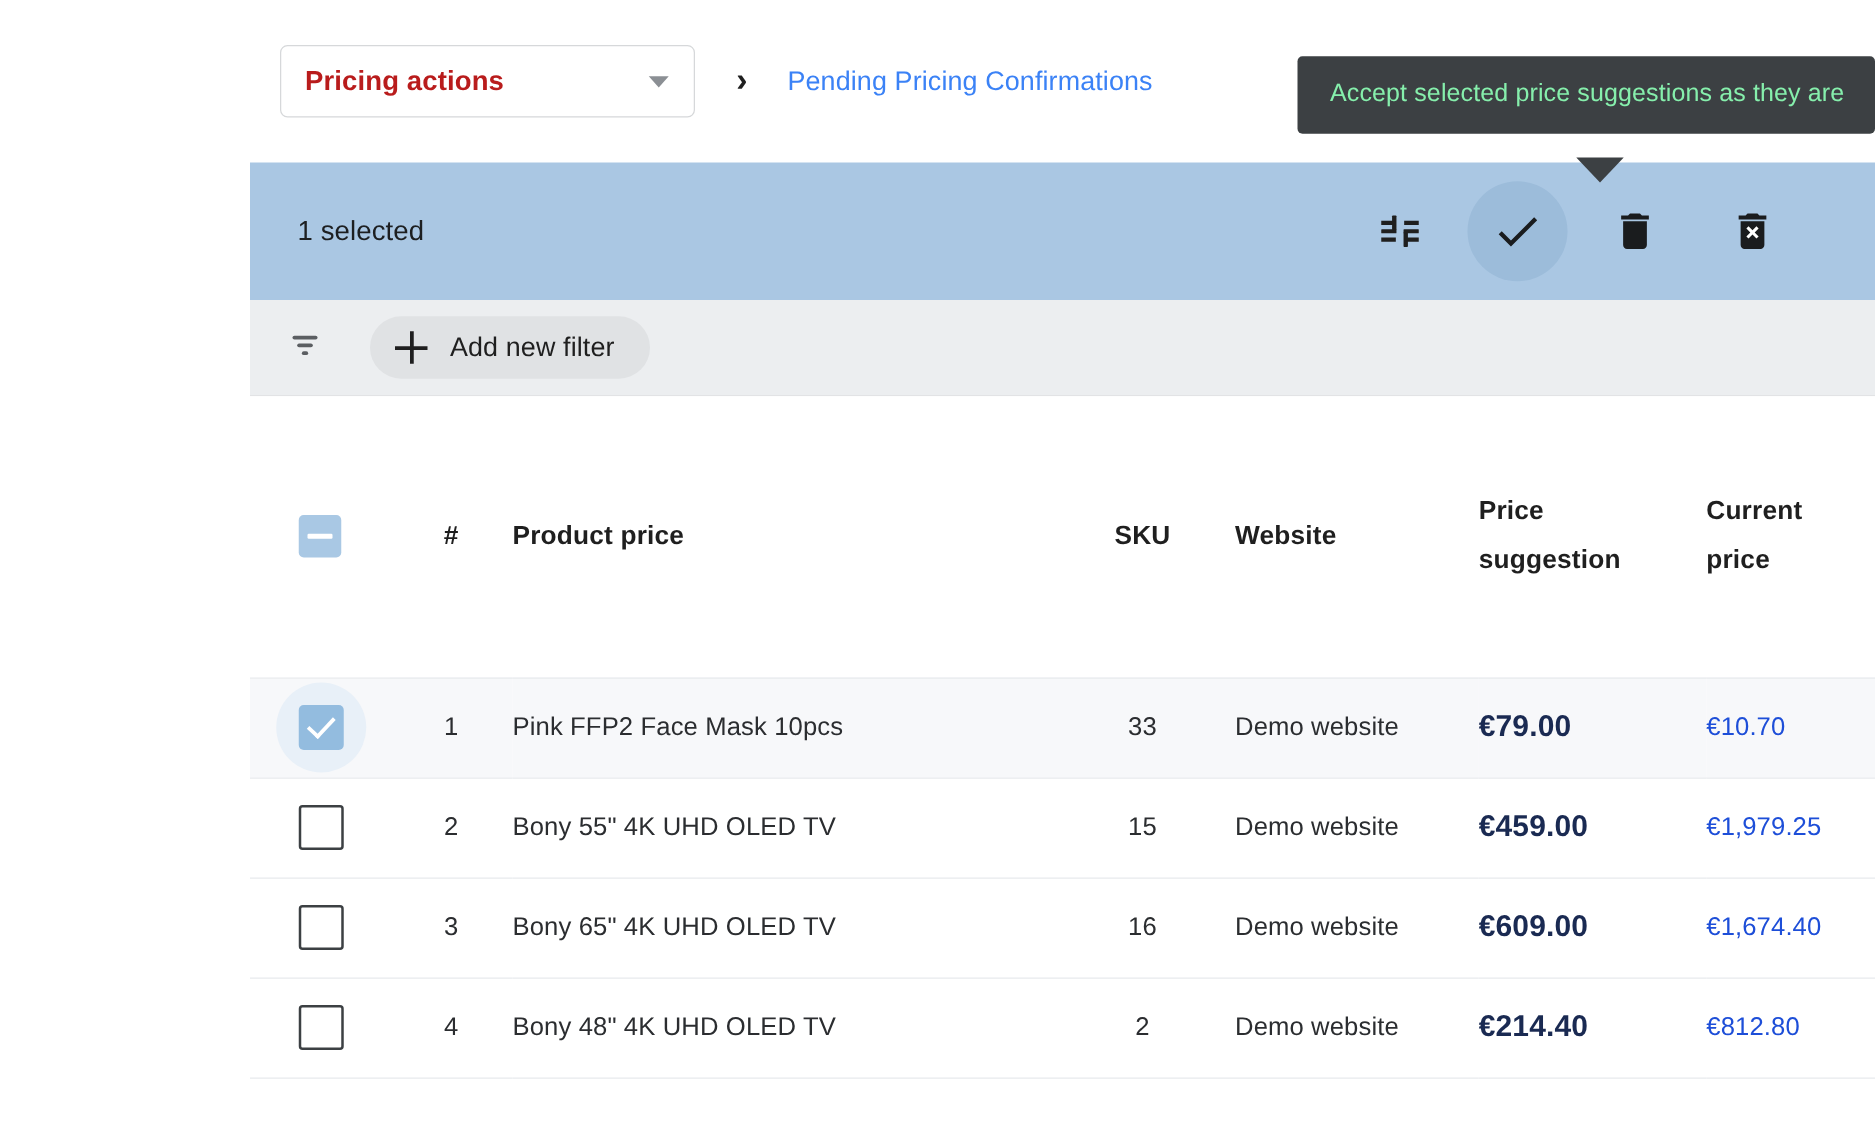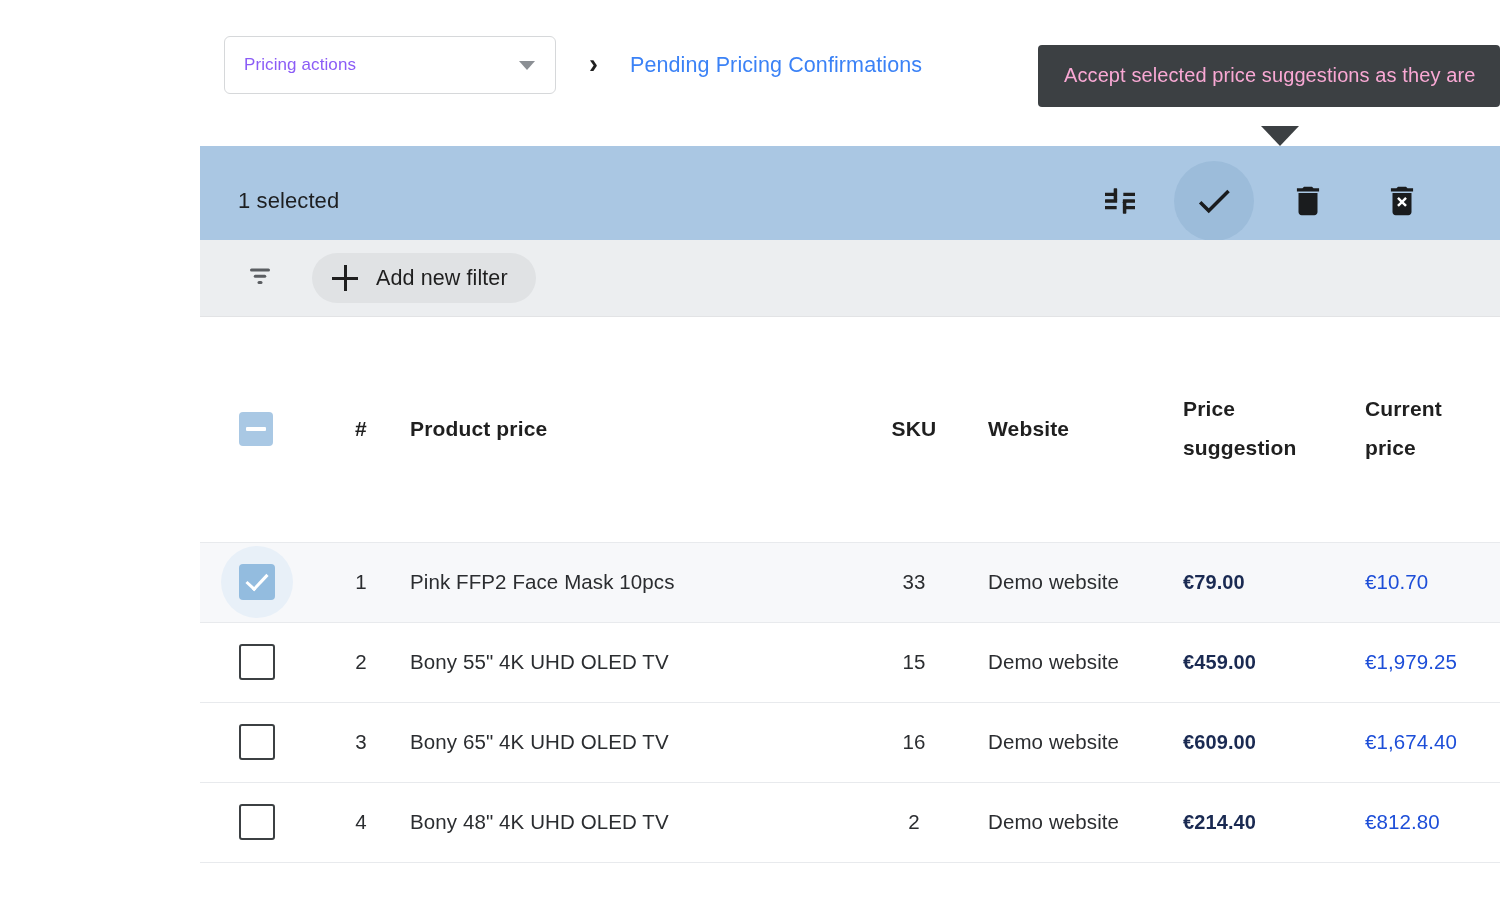--- a/index.html
+++ b/index.html
@@ -53,23 +53,24 @@
     border-radius: 6px;
     background: #ffffff;
     display: flex;
     align-items: center;
     justify-content: space-between;
     padding: 0 20px 0 19px;
     box-sizing: border-box;
     cursor: pointer;
   }
   .select-label {
-    font-size: 17px;
-    color: #8b5cf6;
-    letter-spacing: .1px;
+    font-size: 22px;
+    color: #b91c1c;
+    letter-spacing: .1px;
+    font-weight: bold;
   }
   .tri-down {
     width: 0; height: 0;
     border-left: 8px solid transparent;
     border-right: 8px solid transparent;
     border-top: 9px solid #8b8f94;
   }
 
   .crumb-chevron {
     margin-left: 33px;
@@ -86,21 +87,21 @@
     letter-spacing: .1px;
   }
 
   
   .tooltip {
     position: absolute;
     left: 1038px;
     top: 45px;
     width: 462px;
     background: #3c4043;
-    color: #f9a8d4;
+    color: #86efac;
     border-radius: 4px;
     padding: 16px 20px 18px 26px;
     box-sizing: border-box;
     font-size: 20px;
     line-height: 1.42;
     z-index: 40;
     letter-spacing: .1px;
   }
   .tooltip-arrow {
     position: absolute;
@@ -119,21 +120,20 @@
     left: 200px;
     top: 130px;
     right: 0;
     height: 110px;
     background: #aac7e3;
     display: flex;
     align-items: center;
     box-sizing: border-box;
     padding-left: 38px;
     padding-right: 58px;
-    margin-top: 16px;
   }
   .selected-count {
     font-size: 22px;
     color: #1d1f21;
     letter-spacing: .1px;
   }
   .action-icons {
     margin-left: auto;
     display: flex;
     align-items: center;
@@ -159,21 +159,21 @@
   
   .filterbar {
     position: absolute;
     left: 200px;
     top: 240px;
     right: 0;
     height: 77px;
     background: #eceef0;
     display: flex;
     align-items: center;
-    padding-left: 36px;
+    padding-left: 20px;
     box-sizing: border-box;
     border-bottom: 1px solid #e2e3e5;
   }
   .filter-icon-wrap {
     width: 48px; height: 48px;
     display: flex; align-items: center; justify-content: center;
     cursor: pointer;
   }
   .chip {
     margin-left: 28px;
@@ -256,21 +256,21 @@
   tbody td {
     font-size: 20.5px;
     color: #2b2d30;
     letter-spacing: .1px;
   }
   td.num, td.sku { text-align: center; }
   td.name { padding-left: 0; }
   td.price-sugg {
     color: #1a2a52;
     font-weight: bold;
-    font-size: 20px;
+    font-size: 24px;
   }
   td.price-cur { color: #1d4ed8; }
 
   
   .cb-cell { position: relative; }
   .cb-ripple {
     position: absolute;
     left: 21px; top: 50%;
     transform: translateY(-50%);
     width: 72px; height: 72px;

